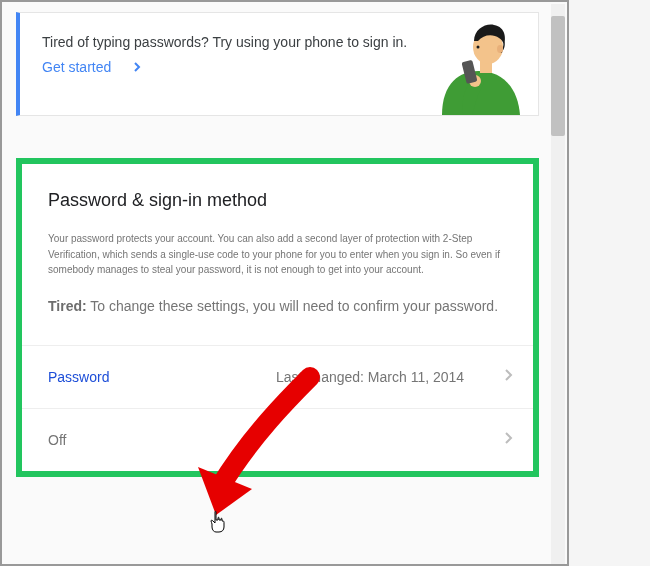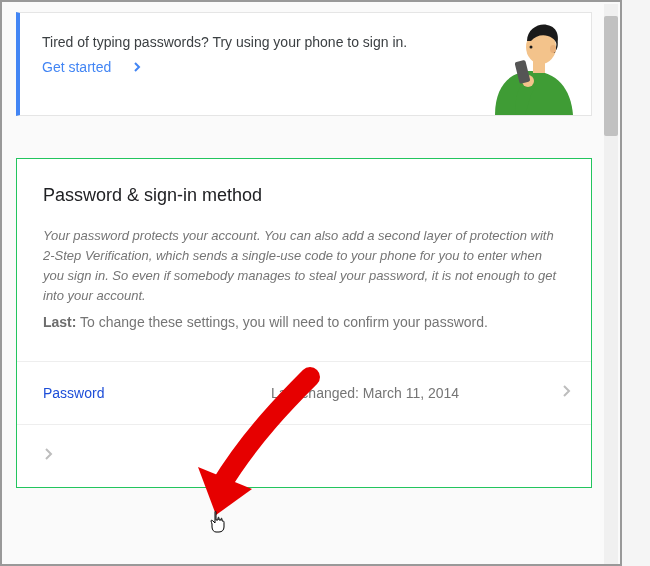--- a/index.html
+++ b/index.html
@@ -6,21 +6,21 @@
     body {
       font-family: Arial, Helvetica, sans-serif;
       background: #f5f5f5;
       width: 650px;
       height: 566px;
       overflow: hidden;
       position: relative;
     }
     .outer-frame {
       border: 2px solid #999;
-      width: 622px;
+      width: 569px;
       height: 566px;
       background: #fafafa;
       position: relative;
       padding: 10px 28px 10px 14px;
     }
     .scrollbar-track {
       position: absolute;
       right: 2px;
       top: 2px;
       width: 14px;
@@ -61,38 +61,37 @@
     }
     .promo-illustration {
       position: absolute;
       right: 6px;
       bottom: 0;
       width: 108px;
       height: 92px;
     }
     .signin-card {
       background: #fff;
-      border: 1px solid #22c55e;
+      border: 6px solid #22c55e;
       margin-top: 42px;
     }
     .signin-header {
       padding: 26px 26px 0 26px;
     }
     .signin-title {
       font-size: 18px;
       color: #202124;
       font-weight: 400;
       margin-bottom: 20px;
     }
     .signin-desc {
-      font-size: 13px;
+      font-size: 10px;
       color: #757575;
       line-height: 1.55;
-      margin-bottom: 5px;
-      font-style: italic;
+      margin-bottom: 18px;
     }
     .signin-note {
       font-size: 14px;
       color: #757575;
       line-height: 1.55;
       margin-bottom: 28px;
     }
     .signin-note strong { color: #6d6d6d; font-weight: 700; }
     .row {
       display: flex;
@@ -172,35 +171,36 @@
         <rect x="40" y="38" width="11" height="22" rx="2" fill="#555" transform="rotate(-14 45 49)"></rect>
       </svg>
     </div>
   </div>
 
   <div class="signin-card">
     <div class="signin-header">
       <h2 class="signin-title">Password &amp; sign-in method</h2>
       <p class="signin-desc">Your password protects your account. You can also add a second layer of protection with 2-Step Verification, which sends a single-use code to your phone for you to enter when you sign in. So even if somebody manages to steal your password, it is not enough to get into your account.</p>
       <p class="signin-note">
-        <strong>Last:</strong><span> To change these settings, you will need to confirm your password.</span>
+        <strong>Tired:</strong><span> To change these settings, you will need to confirm your password.</span>
       </p>
     </div>
 
     <div class="row">
       <div class="row-label">Password</div>
       <div class="row-value">Last changed: March 11, 2014</div>
       <span class="chevron">
         <svg width="10" height="14" viewBox="0 0 10 14">
             <path d="M3 2 L8 7 L3 12" stroke="#bdbdbd" stroke-width="2" fill="none"></path>
           </svg>
       </span>
     </div>
 
     <div class="row">
+      <div class="row-value">Off</div>
       <span class="chevron">
         <svg width="10" height="14" viewBox="0 0 10 14">
             <path d="M3 2 L8 7 L3 12" stroke="#bdbdbd" stroke-width="2" fill="none"></path>
           </svg>
       </span>
     </div>
   </div>
 
   <div class="arrow-annotation">
     <svg width="150" height="160" viewBox="0 0 150 160">

